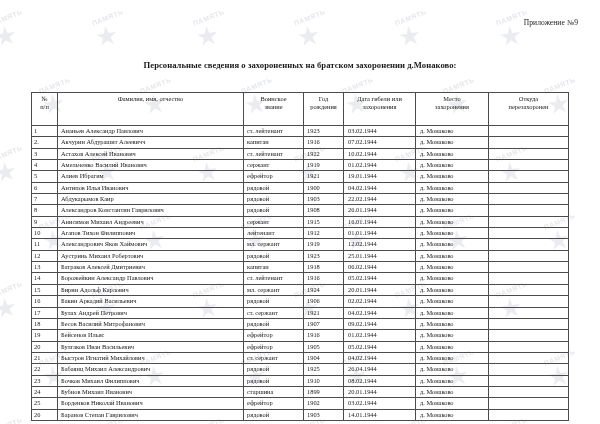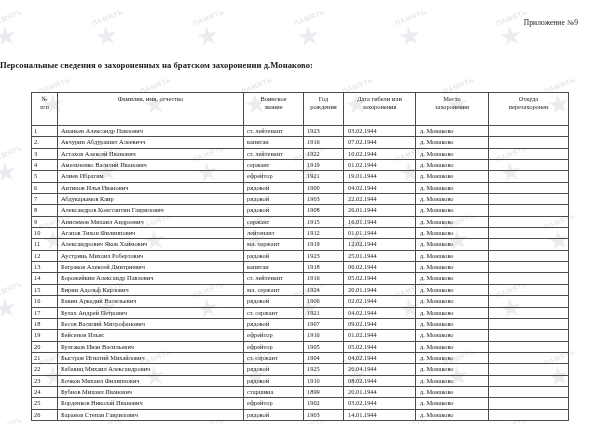--- a/index.html
+++ b/index.html
@@ -60,21 +60,21 @@
     right: 22px;
     font-size: 7.5px;
     letter-spacing: .1px;
     white-space: nowrap;
   }
   #doc-title {
     position: absolute;
     top: 60px;
     left: 0;
     width: 600px;
-    text-align: left;
+    text-align: center;
     font-size: 8.6px;
     font-weight: bold;
     letter-spacing: .05px;
     white-space: nowrap;
   }
 
   
   #burial-table-wrap {
     position: absolute;
     top: 92px;

